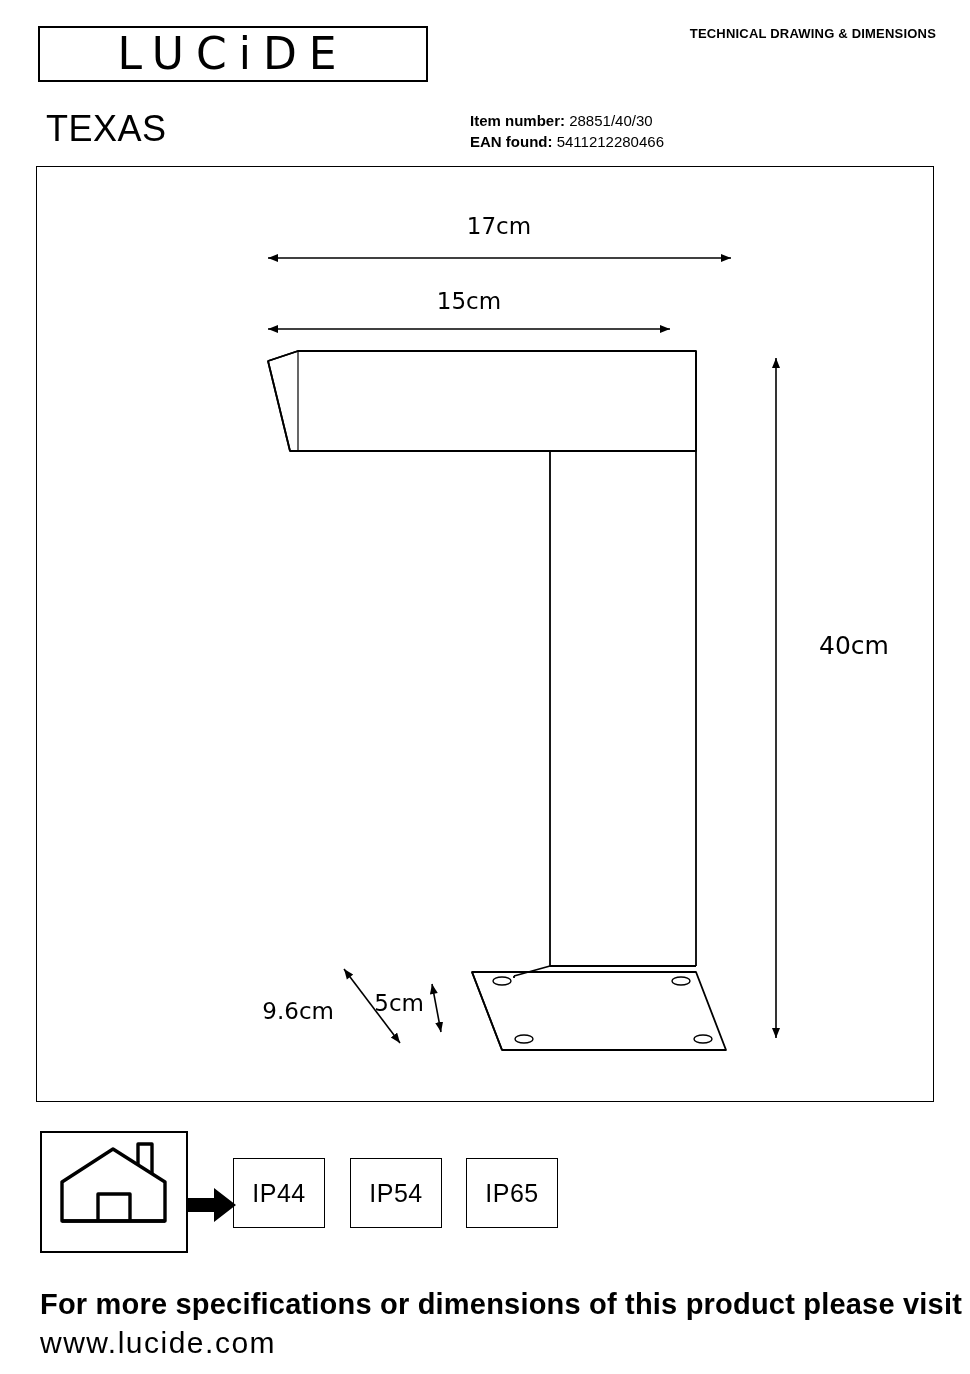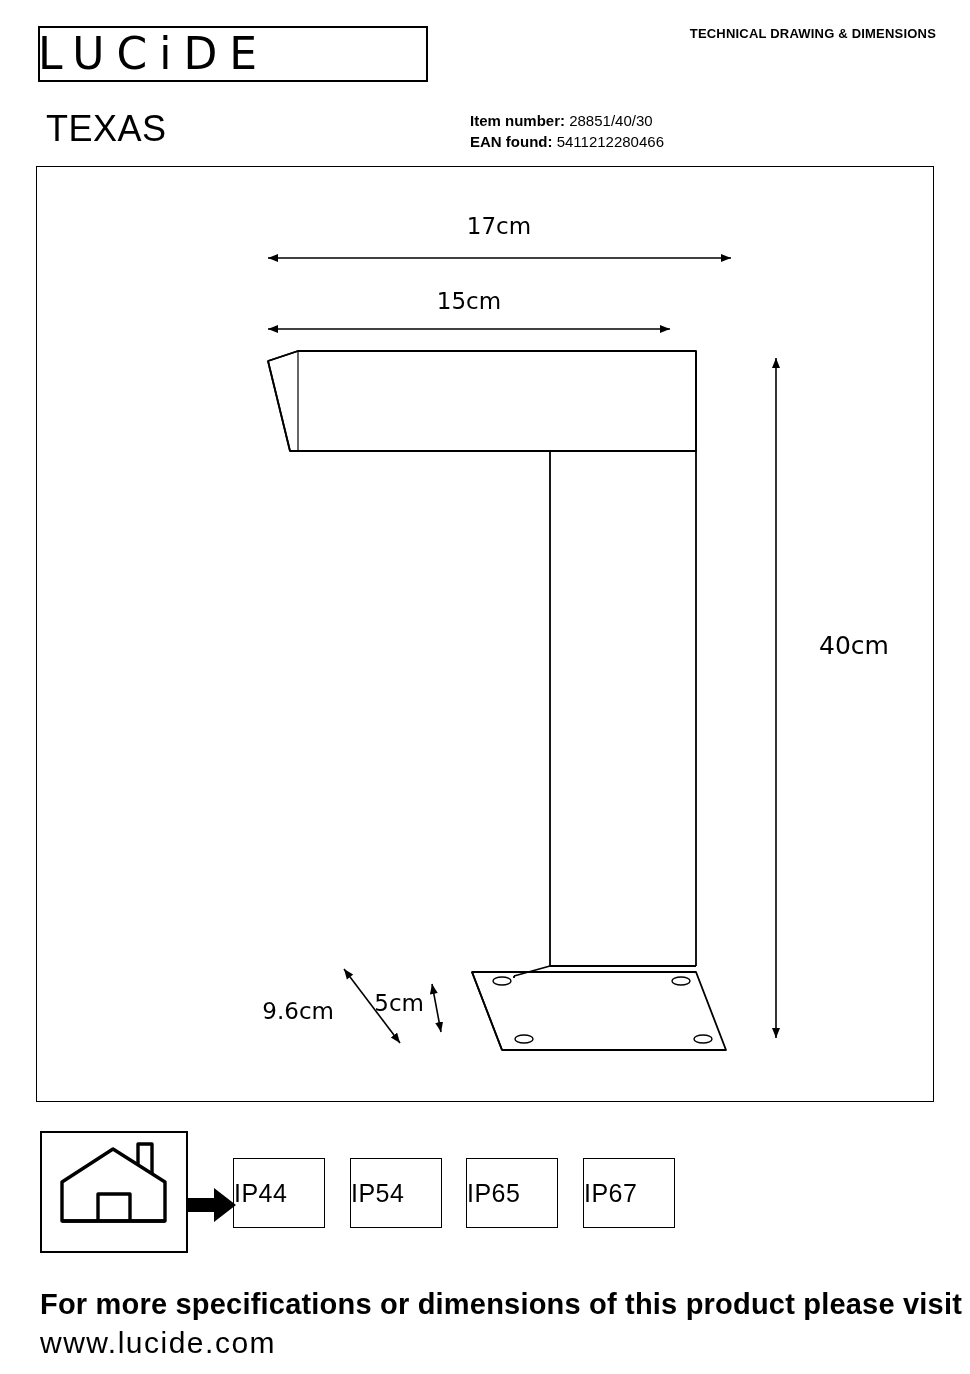--- a/index.html
+++ b/index.html
@@ -35,21 +35,21 @@
   .logo-text {
     position: absolute;
     left: 38px;
     top: 24px;
     width: 390px;
     height: 60px;
     font-size: 44px;
     letter-spacing: 12px;
     font-weight: 400;
     line-height: 60px;
-    text-align: left;
+    text-align: center;
     font-family: "DejaVu Sans", sans-serif;
   }
   .header-right {
     position: absolute;
     right: 34px;
     top: 26px;
     font-size: 13px;
     font-weight: bold;
     letter-spacing: 0.2px;
     font-family: "Liberation Sans", sans-serif;
@@ -109,20 +109,21 @@
   }
   .ip-box {
     position: absolute;
     top: 1158px;
     width: 92px;
     height: 70px;
     border: 1.5px solid #000;
     box-sizing: border-box;
     font-size: 25px;
     line-height: 68px;
+    text-align: center;
     letter-spacing: 0.5px;
   }
   .ip-0 { left: 233px; }
   .ip-1 { left: 350px; }
   .ip-2 { left: 466px; }
   .ip-3 { left: 583px; }
 
   .explanation {
     position: absolute;
     left: 727px;
@@ -244,19 +245,18 @@
     </g>
 
     <g>
       <path d="M 186,78 L 214,78 L 214,68 L 236,85 L 214,102 L 214,92 L 186,92 Z" fill="#000"></path>
     </g>
   </svg>
 
   <div class="ip-box ip-0">IP44</div>
   <div class="ip-box ip-1">IP54</div>
   <div class="ip-box ip-2">IP65</div>
-  <div class="ip-box ip-3">IP67</div>
 
 
   <div class="footer-line1">For more specifications or dimensions of this product please visit</div>
   <div class="footer-line2">www.lucide.com</div>
 
 </div>
 
 </body></html>

